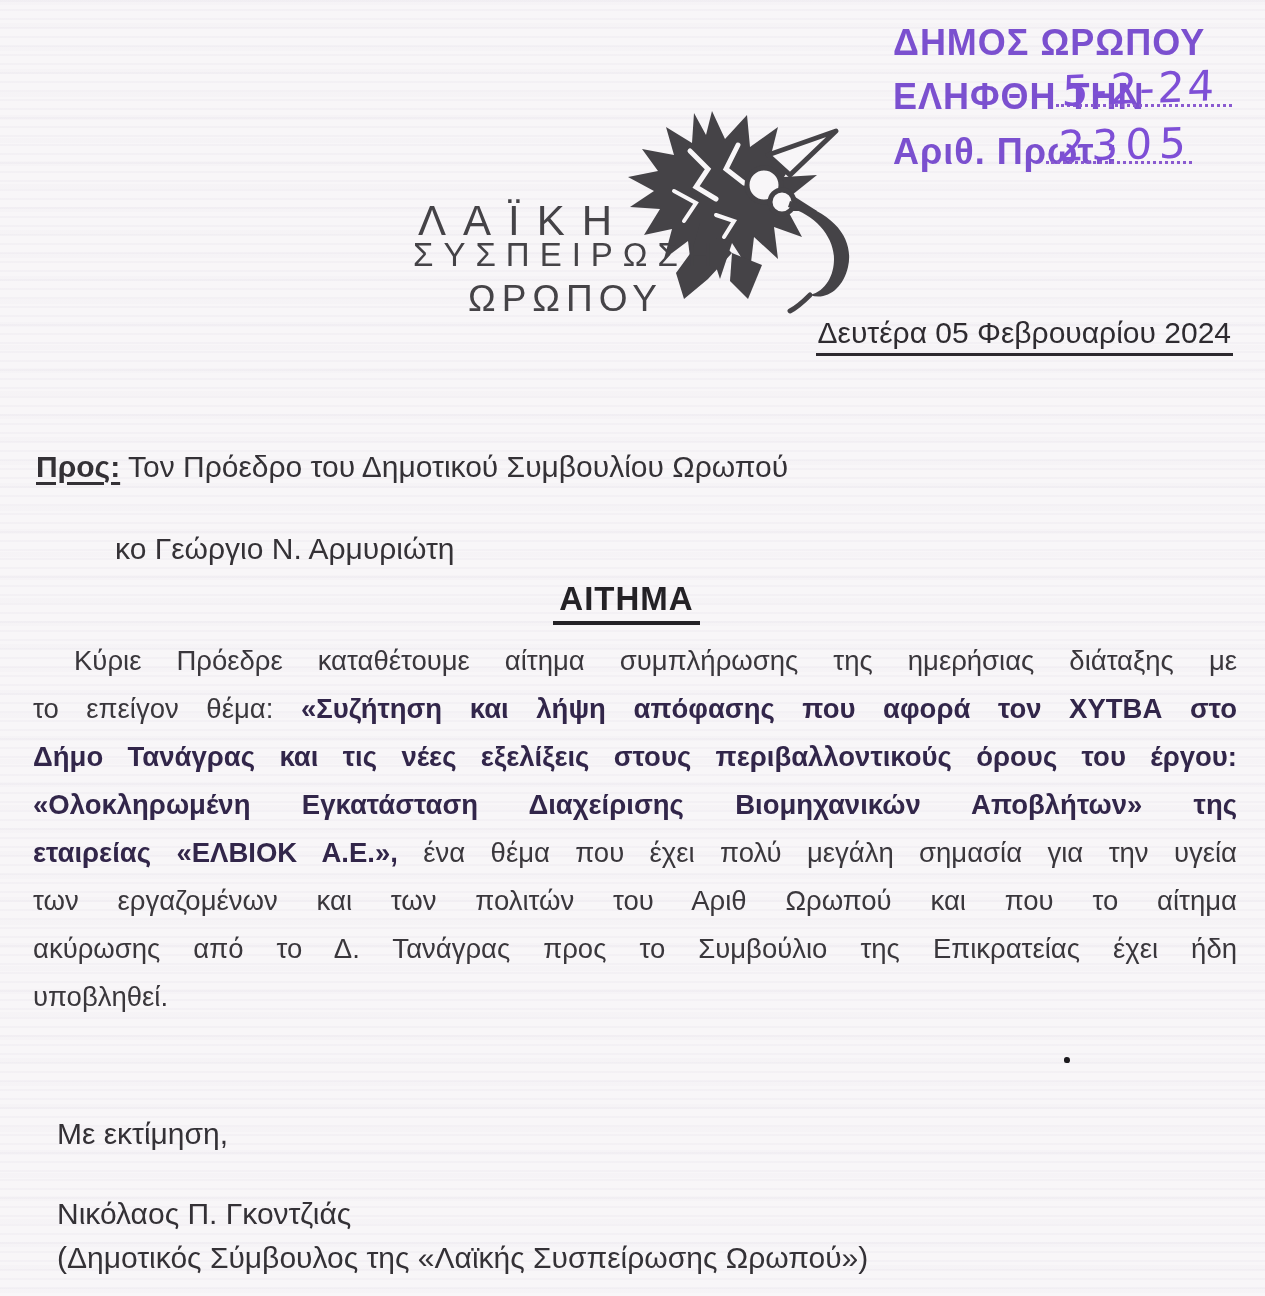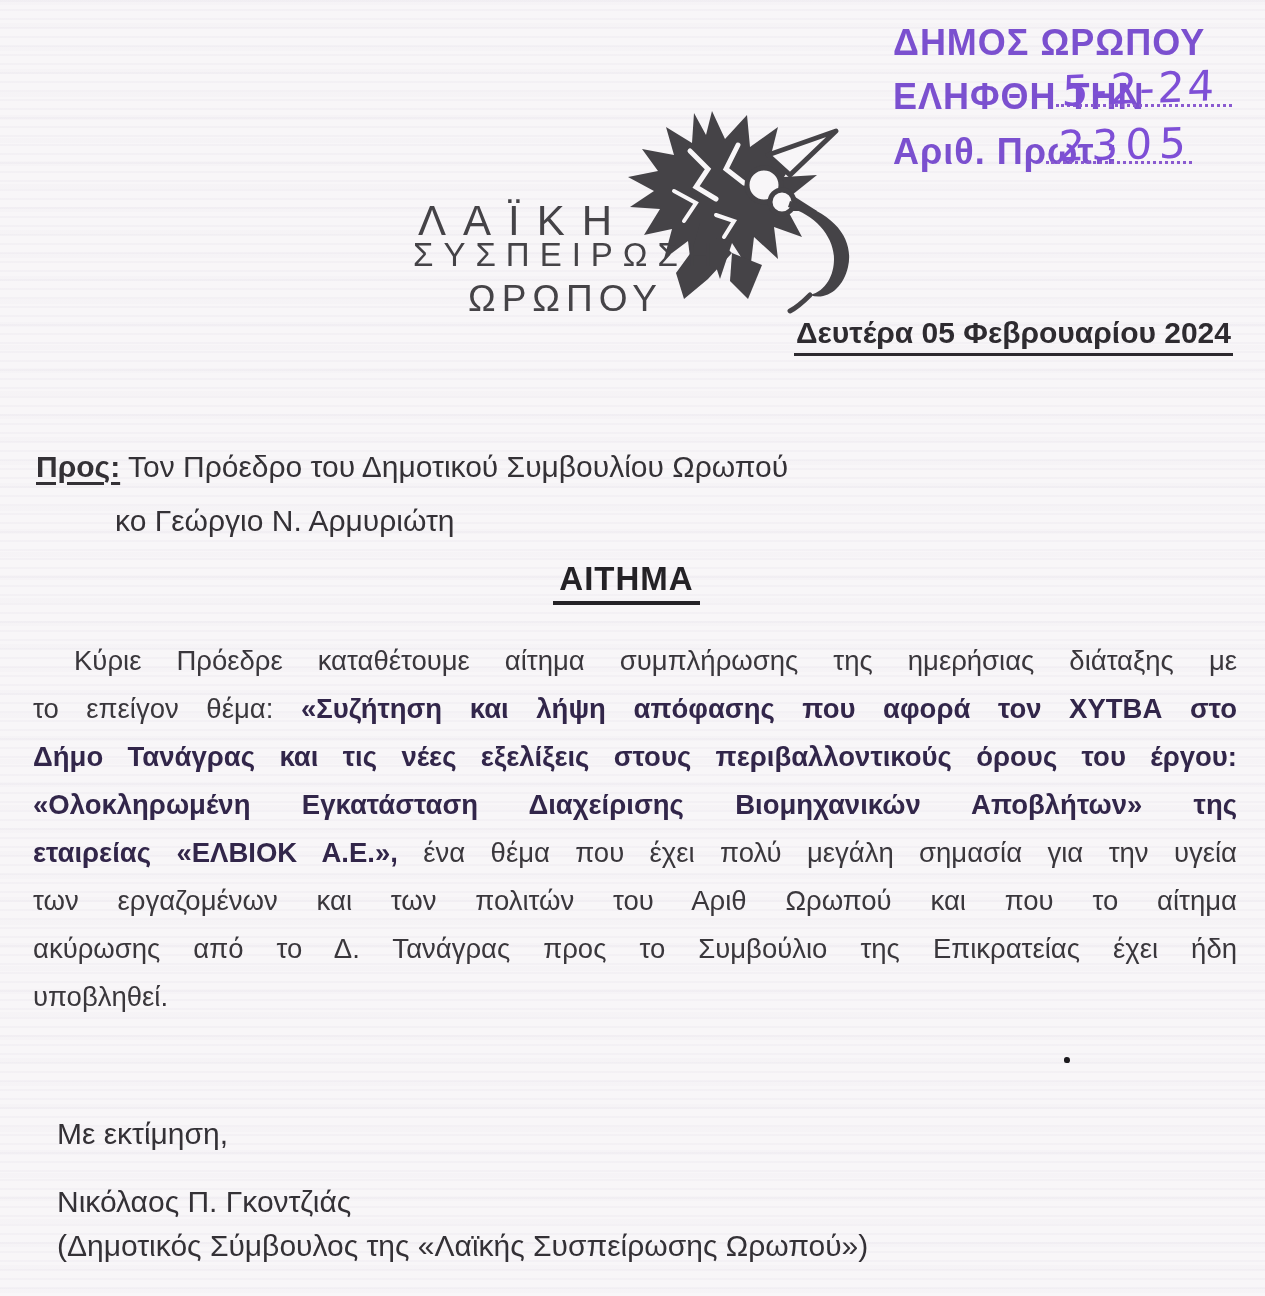--- a/index.html
+++ b/index.html
@@ -36,51 +36,51 @@
   .logo-text{position:absolute;color:#454347;white-space:nowrap;}
   .lt1{left:418px;top:197px;font-size:42px;letter-spacing:17px;}
   .lt2{left:413px;top:236px;font-size:33px;letter-spacing:10px;}
   .lt3{left:468px;top:278px;font-size:37px;letter-spacing:6px;}
   .flower{position:absolute;left:612px;top:103px;width:272px;height:225px;}
 
   
   .date-line{
     position:absolute;top:316px;right:32px;
     font-size:30px;color:#2e2b30;white-space:nowrap;
-    border-bottom:3px solid #2e2b30;padding:0 2px 3px 2px;font-weight:bold;
+    border-bottom:3px solid #2e2b30;padding:0 2px 3px 2px;
   }
 
   
   .recipient{position:absolute;left:36px;top:450px;font-size:30px;color:#343136;}
   .recipient .r1{white-space:nowrap;}
   .recipient .r-label{
     font-weight:bold;text-decoration:underline;
     text-decoration-thickness:2.5px;text-underline-offset:5px;
   }
-  .recipient .r2{margin-top:20px;margin-left:79px;white-space:nowrap;}
+  .recipient .r2{margin-top:48px;margin-left:79px;white-space:nowrap;}
 
   
-  .title-row{position:absolute;left:0;top:560px;width:1265px;text-align:center;}
+  .title-row{position:absolute;left:0;top:580px;width:1265px;text-align:center;}
   .title-row .t{
     display:inline-block;transform:translateX(-6px);
     font-size:33px;font-weight:bold;color:#242226;letter-spacing:1px;
     border-bottom:4px solid #242226;padding:0 6px 3px 6px;
   }
 
   
   .body-block{position:absolute;left:33px;top:637px;width:1204px;font-size:27.5px;line-height:48px;}
   .bline{text-align:justify;text-align-last:justify;white-space:normal;color:#3a373c;}
   .bline.first{text-indent:41px;}
   .bline.last{text-align:left;text-align-last:left;}
   .seg{display:inline;}
   .seg.b{font-weight:bold;color:#32264a;}
 
   
   .closing{position:absolute;left:57px;top:1114px;font-size:30px;color:#343136;}
-  .closing .c1{margin-bottom:28px;}
+  .closing .c1{margin-bottom:40px;}
   .closing .c2{margin-bottom:4px;margin-top:17px;}
   .closing div{line-height:40px;white-space:nowrap;}
 
   
   .speck{position:absolute;left:1064px;top:1057px;width:6px;height:6px;background:#1c1a1e;border-radius:45% 55% 50% 40%;}
 </style>
 </head>
 <body>
 
 <div class="page">

